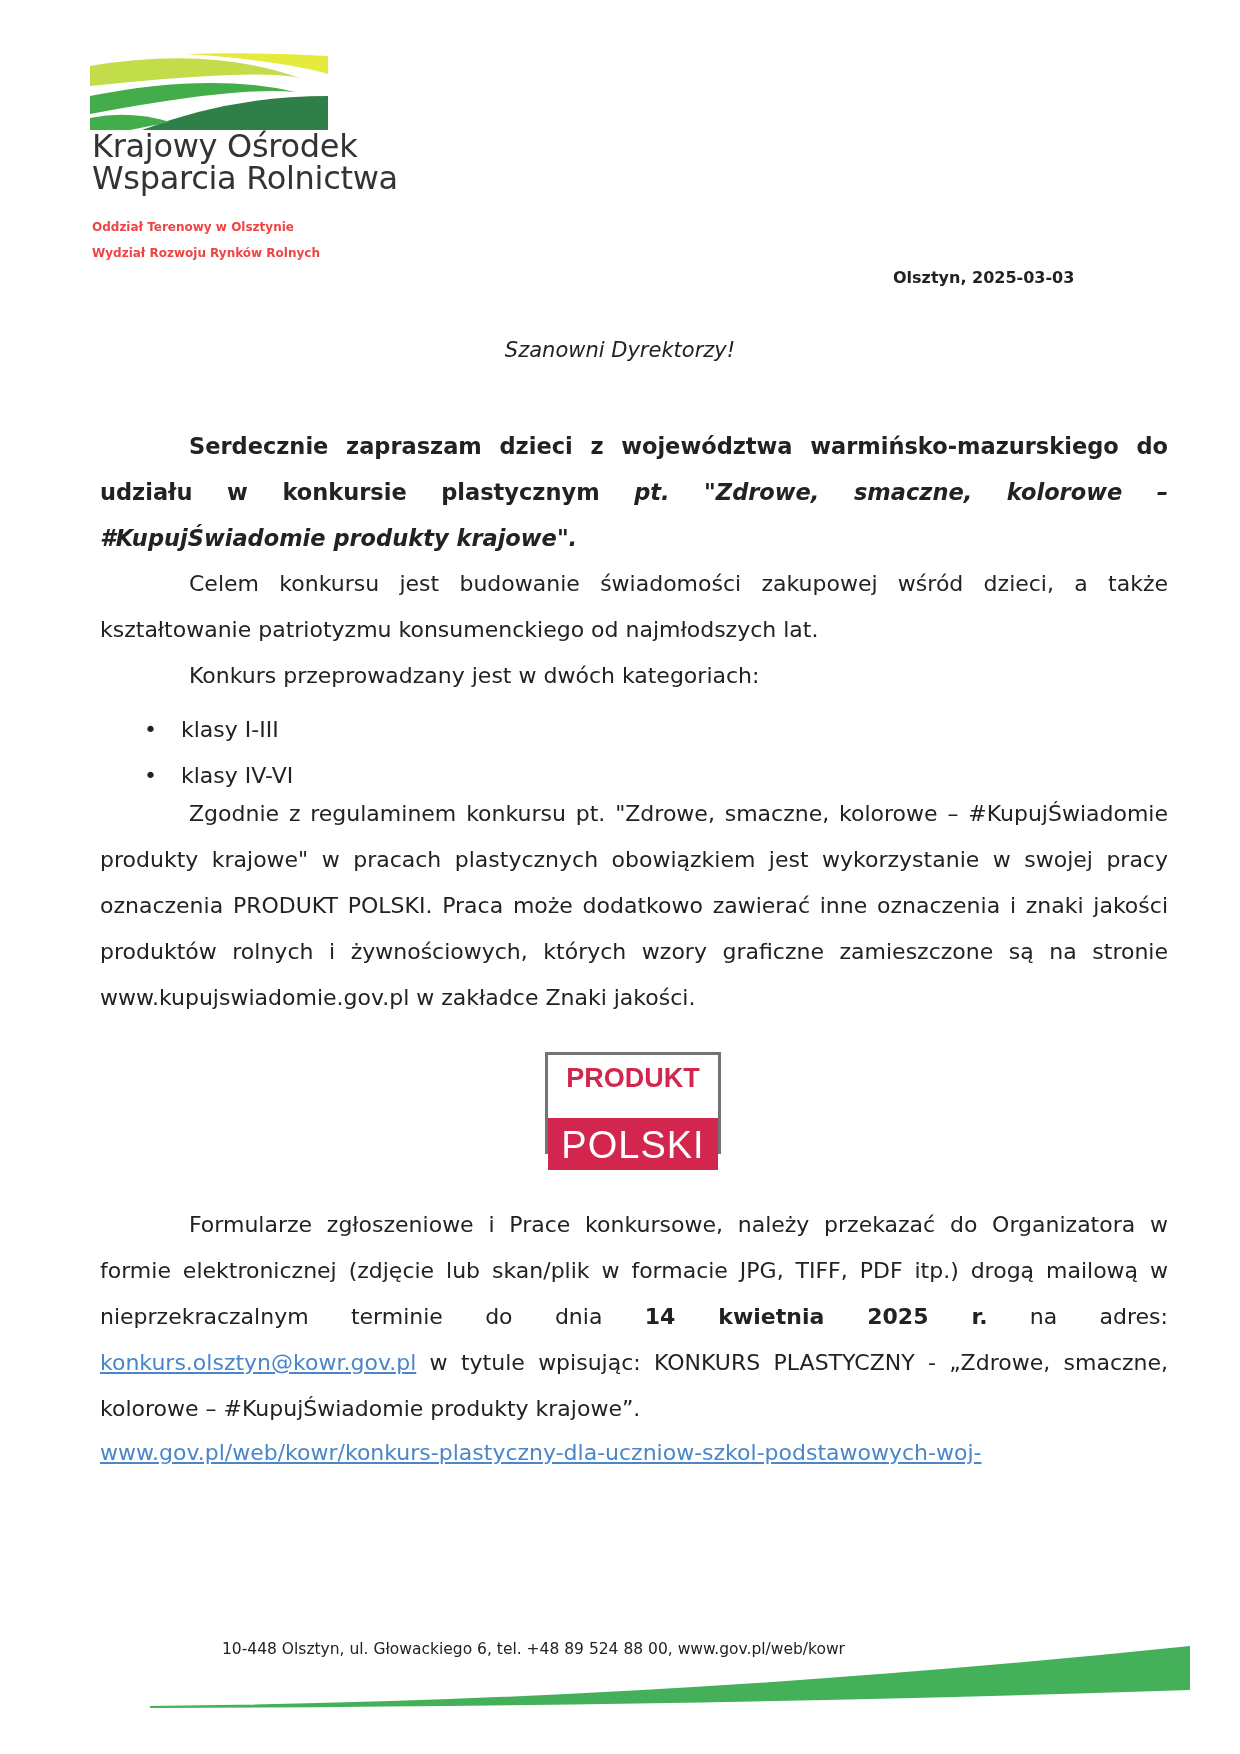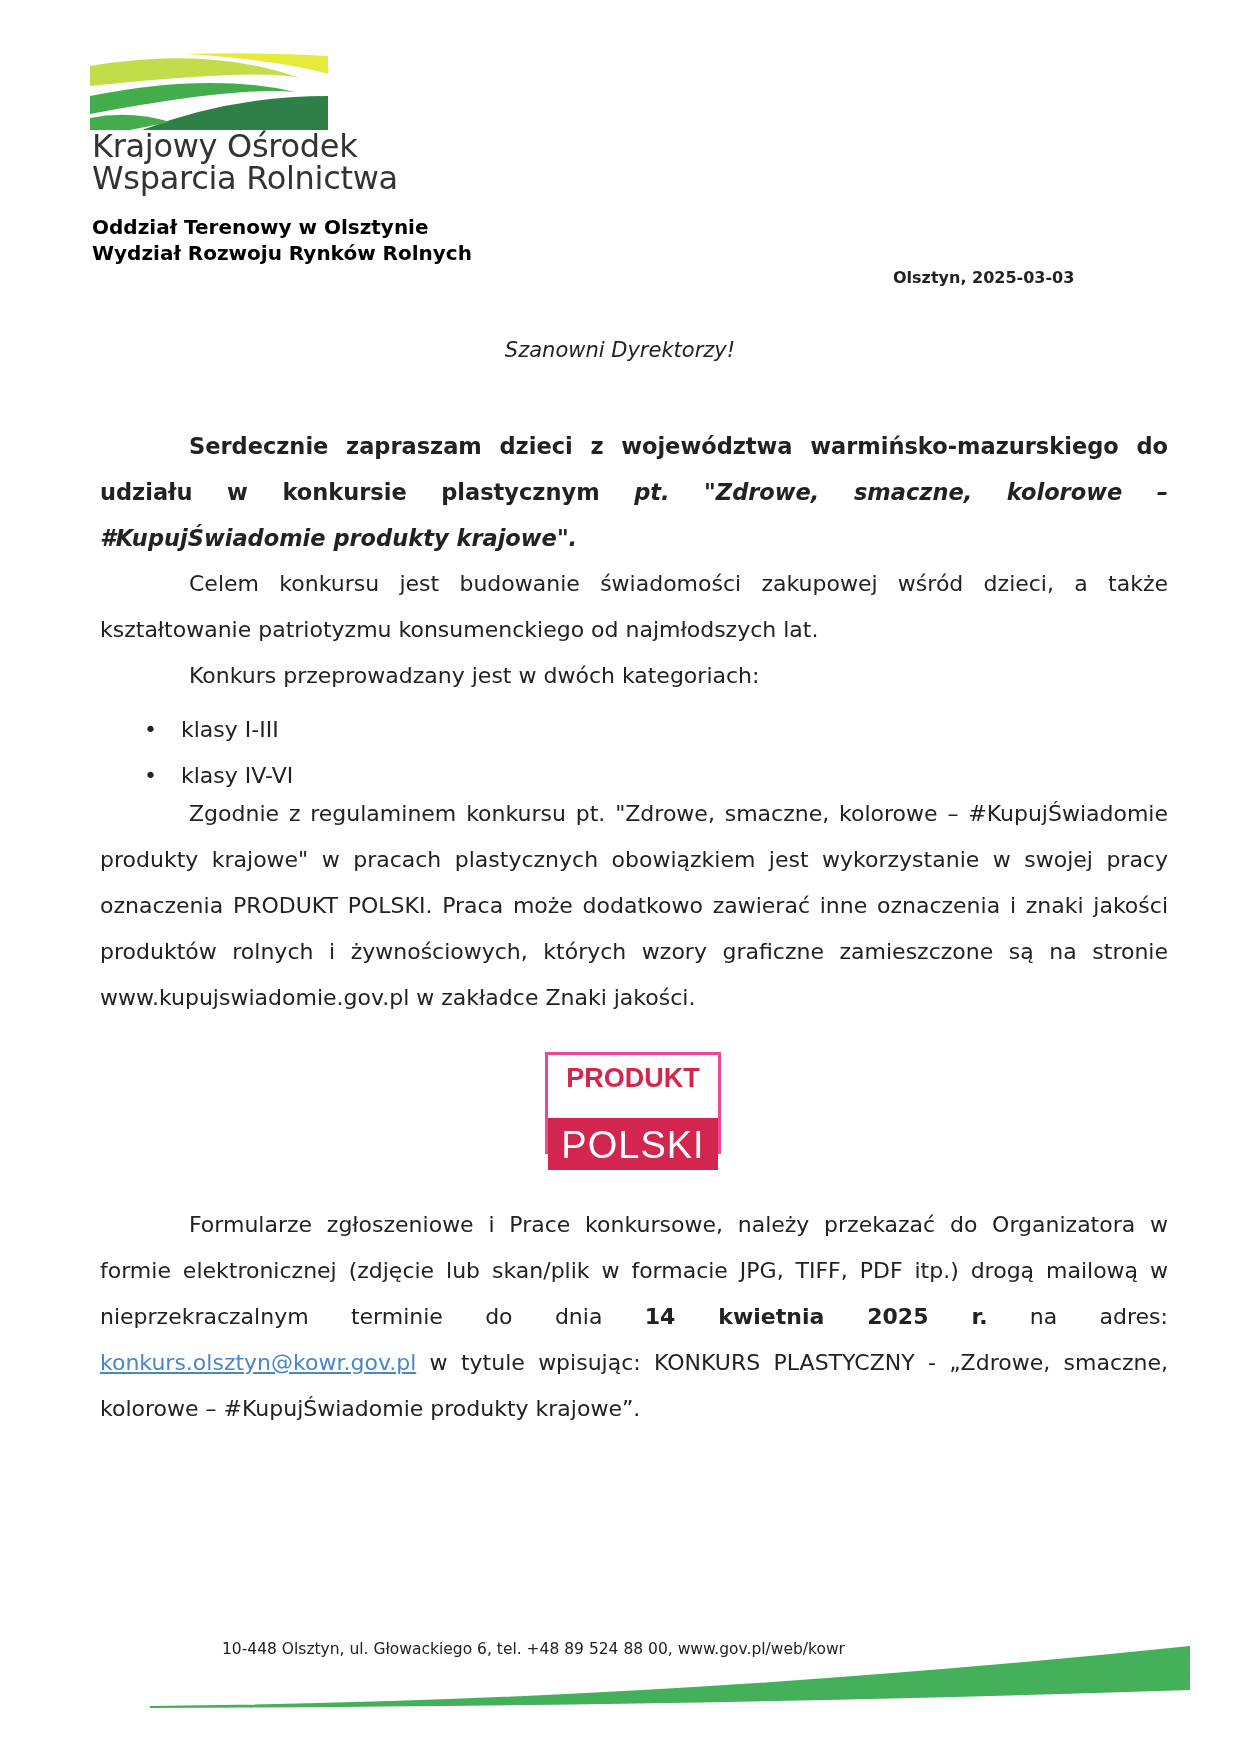--- a/index.html
+++ b/index.html
@@ -3,37 +3,37 @@
 <meta charset="utf-8">
 <style>
   html, body { margin: 0; padding: 0; }
   body {
     width: 1240px; height: 1754px; position: relative; background: #ffffff;
     font-family: "DejaVu Sans", sans-serif; color: #222222; overflow: hidden;
   }
   .abs { position: absolute; }
   #logo-mark { left: 90px; top: 52px; width: 238px; height: 78px; }
   #logo-name { left: 92px; top: 130px; font-size: 32px; line-height: 32px; color: #333; letter-spacing: -0.3px; font-family: "DejaVu Sans", sans-serif; }
-  #dept { left: 92px; top: 214px; font-size: 20px; line-height: 26px; font-weight: bold; color: #000000; }
+  #dept { left: 92px; top: 214px; font-size: 12px; line-height: 26px; font-weight: bold; color: #ef4444; }
   #date { left: 893px; top: 268px; font-size: 16px; font-weight: bold; color: #222; }
   #salutation { left: 0; width: 1240px; top: 338px; text-align: center; font-size: 21px; font-weight: normal; font-style: italic; }
   .body-block { position: absolute; left: 92px; width: 1084px; font-size: 22px; line-height: 46px; }
   .body-block p { margin: 8px; text-align: justify; }
   .indent { text-indent: 89px; }
   .bold { font-weight: bold; }
   .ital { font-style: italic; }
   #intro { top: 415px; font-size: 22.5px; font-weight: bold; }
   #intro p { text-align-last: left; }
   #p1 { top: 553px; }
   #cats { top: 645px; }
   .bullet-row { position: relative; height: 46px; }
   .bullet-dot { position: absolute; left: 52px; top: 0; }
   .bullet-text { position: absolute; left: 89px; top: 0; }
   #p2 { top: 783px; }
-  #produkt-logo { left: 545px; top: 1052px; width: 176px; height: 102px; border: 3px solid #ec4899; box-sizing: border-box; background: #fff; }
+  #produkt-logo { left: 545px; top: 1052px; width: 176px; height: 102px; border: 3px solid #737373; box-sizing: border-box; background: #fff; }
   #produkt-top { position: absolute; left: 0; top: 0; width: 100%; height: 44px; text-align: center; color: #d3264f; font-weight: bold; font-size: 27px; line-height: 46px; font-family: "Liberation Sans", sans-serif; }
   #produkt-bottom { position: absolute; left: 0; top: 44px; width: 100%; height: 52px; background: #d3264f; color: #fff; text-align: center; font-size: 38px; line-height: 54px; font-family: "Liberation Sans", sans-serif; letter-spacing: 1px; margin-top: 19px; }
   #p3 { top: 1194px; }
   #p4 { top: 1422px; }
   a.link { color: #4a86c8; text-decoration: underline; }
   #footer-text { left: 222px; top: 1640px; font-size: 15.5px; color: #222; }
   #footer-wave { left: 150px; top: 1640px; width: 1050px; height: 80px; }
   .nowrap-last { text-align-last: left; }
 </style>
 </head>
@@ -85,18 +85,19 @@
 <div id="produkt-logo" class="abs">
   <div id="produkt-top">PRODUKT</div>
   <div id="produkt-bottom">POLSKI</div>
 </div>
 
 <div id="p3" class="body-block">
   <p class="indent nowrap-last"><span>Formularze zgłoszeniowe i Prace konkursowe, należy przekazać do Organizatora w formie elektronicznej (zdjęcie lub skan/plik w formacie JPG, TIFF, PDF itp.) drogą mailową w nieprzekraczalnym terminie do dnia </span><span class="bold">14 kwietnia 2025 r.</span><span> na adres: </span><a class="link">konkurs.olsztyn@kowr.gov.pl</a><span> w tytule wpisując: KONKURS PLASTYCZNY - „Zdrowe, smaczne, kolorowe – #KupujŚwiadomie produkty krajowe”.</span></p>
 </div>
 
 <div id="p4" class="body-block">
+  <p><a class="link"><span>www.gov.pl/web/kowr/konkurs-plastyczny-dla-uczniow-szkol-podstawowych-woj-</span></a></p>
 </div>
 
 <svg id="footer-wave" class="abs" viewBox="0 0 1050 80">
   <path d="M0 66 Q500 62 1040 6 L1040 50 Q560 66 0 68 Z" fill="#45b05a"></path>
 </svg>
 <div id="footer-text" class="abs">10-448 Olsztyn, ul. Głowackiego 6, tel. +48 89 524 88 00, www.gov.pl/web/kowr</div>
 
 </body></html>

